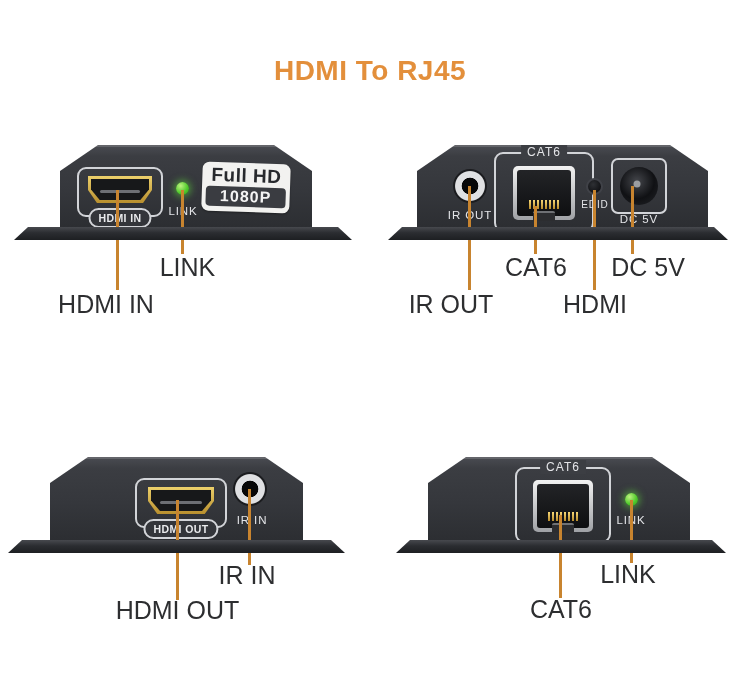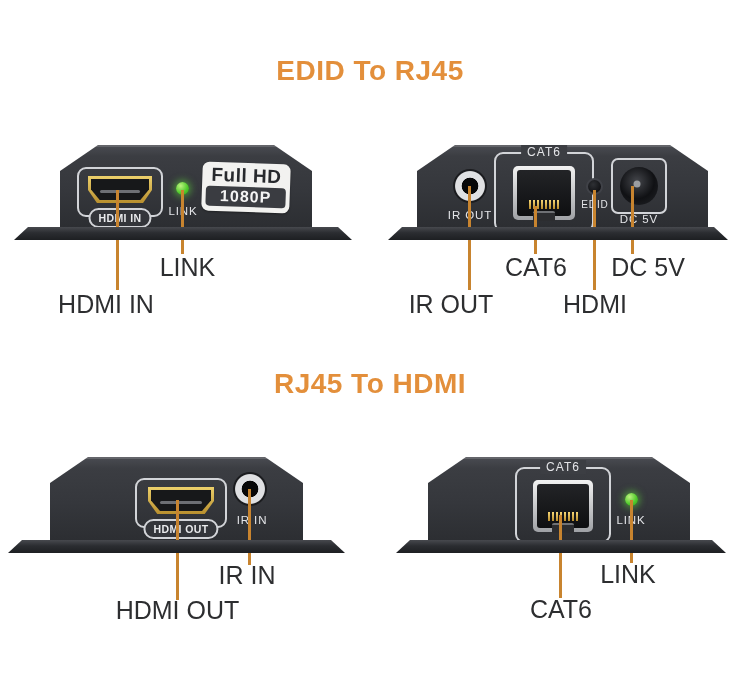--- a/index.html
+++ b/index.html
@@ -87,21 +87,21 @@
       line-height:21px;letter-spacing:0.5px;}
   .badge-box{margin:1px 4px 0 4px;background:#3A3C41;border-radius:4px;height:20px;
       line-height:20px;text-align:center;color:#F4F4F4;font-size:16px;font-weight:800;
       letter-spacing:1px;}
 </style>
 </head>
 <body>
 
 <div id="stage">
 
-  <div class="section-title" style="top:55px;">EDID To RJ45</div>
+  <div class="section-title" style="top:55px;">HDMI To RJ45</div>
 
   <div>
     <div class="device-body" style="left:60px;top:145px;width:252px;height:82px;"></div>
     <div class="device-flange" style="left:14px;top:227px;width:338px;height:13px;"></div>
 
     <div class="hdmi-group" style="left:77px;top:167px;width:82px;height:46px;">
       <div class="hdmi-conn" style="top:7px;width:64px;height:27px;">
         <div class="hdmi-conn-inner">
           <div class="hdmi-stripe"></div>
         </div>
@@ -162,21 +162,20 @@
     <div class="callout-line" style="left:534px;top:206px;height:48px;"></div>
     <div class="callout-line" style="left:593px;top:190px;height:100px;"></div>
     <div class="callout-line" style="left:631px;top:186px;height:68px;"></div>
 
     <div class="callout-label" style="left:486px;top:253px;width:100px;">CAT6</div>
     <div class="callout-label" style="left:588px;top:253px;width:120px;">DC 5V</div>
     <div class="callout-label" style="left:391px;top:290px;width:120px;">IR OUT</div>
     <div class="callout-label" style="left:535px;top:290px;width:120px;">HDMI</div>
   </div>
 
-  <div class="section-title" style="top:368px;">RJ45 To HDMI</div>
 
   <div>
     <div class="device-body" style="left:50px;top:457px;width:253px;height:83px;"></div>
     <div class="device-flange" style="left:8px;top:540px;width:337px;height:13px;"></div>
 
     <div class="hdmi-group" style="left:135px;top:478px;width:88px;height:46px;">
       <div class="hdmi-conn" style="top:7px;width:66px;height:27px;">
         <div class="hdmi-conn-inner">
           <div class="hdmi-stripe"></div>
         </div>

